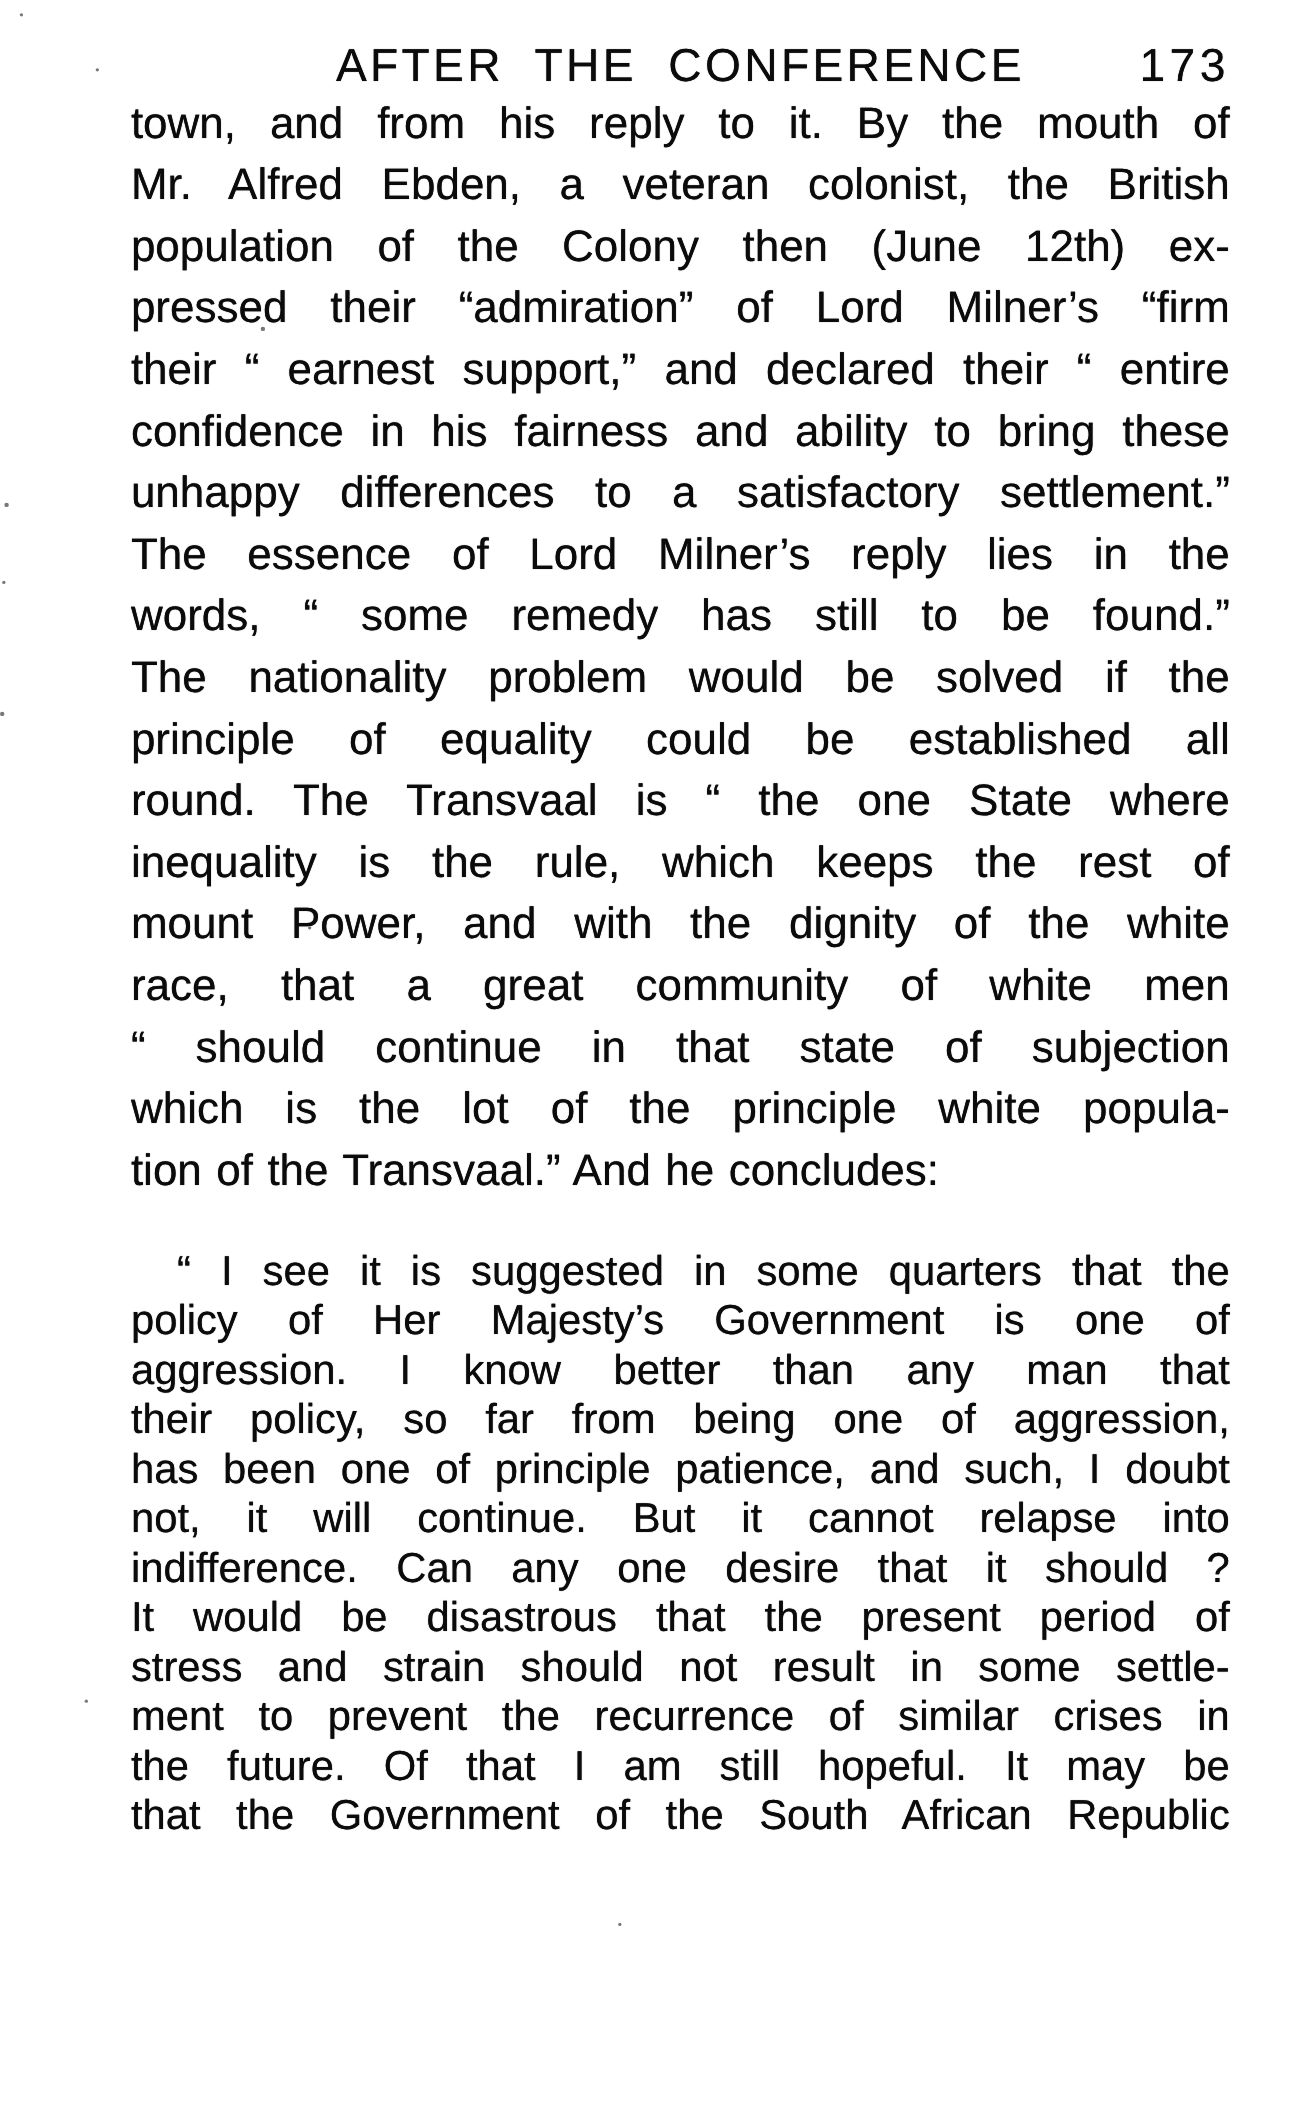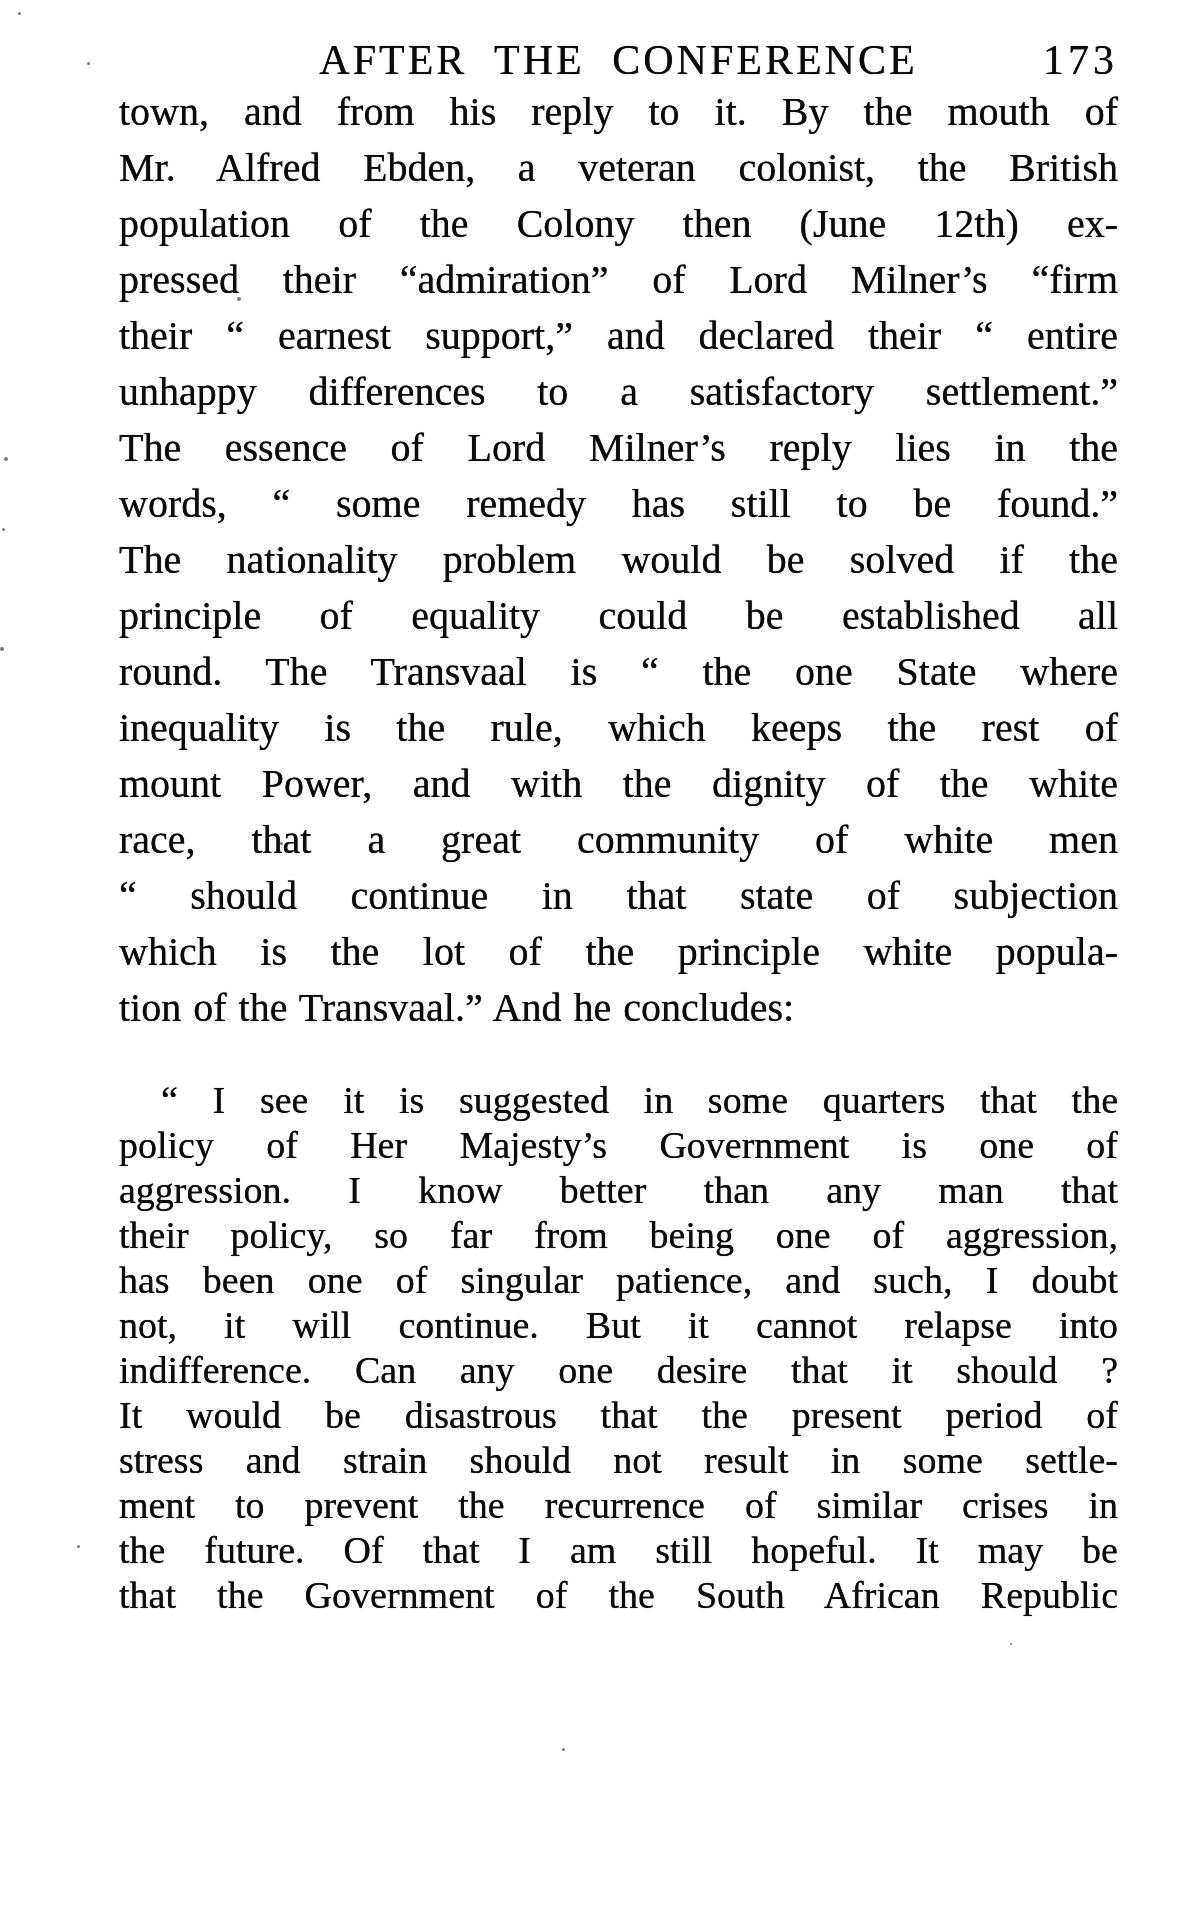--- a/index.html
+++ b/index.html
@@ -6,21 +6,21 @@
     margin: 0;
     padding: 0;
     background: #ffffff;
   }
   .page {
     position: relative;
     width: 1186px;
     height: 1786px;
     background: var(--paper, #ffffff);
     color: var(--ink, #0b0b0b);
-    font-family: Liberation Serif, serif;
+    font-family: Liberation Sans, sans-serif;
     overflow: hidden;
     text-shadow: 0 0 0.7px currentColor; 
   }
   .text-col {
     position: absolute;
     left: 119px;
     top: 0;
     width: 999px;
   }
   .running-head {
@@ -83,40 +83,41 @@
       <span class="head-title">AFTER THE CONFERENCE</span>
       <span class="page-num">173</span>
     </header>
 
     <div class="para body-para">
         <div class="line">town, and from his reply to it.  By the mouth of</div>
         <div class="line">Mr. Alfred Ebden, a veteran colonist, the British</div>
         <div class="line">population of the Colony then (June 12th) ex-</div>
         <div class="line">pressed their “admiration” of Lord Milner’s “firm</div>
         <div class="line">their “ earnest support,” and declared their “ entire</div>
+        <div class="line">confidence in his fairness and ability to bring these</div>
         <div class="line">unhappy differences to a satisfactory settlement.”</div>
         <div class="line">The essence of Lord Milner’s reply lies in the</div>
         <div class="line">words, “ some remedy has still to be found.”</div>
         <div class="line">The nationality problem would be solved if the</div>
         <div class="line">principle of equality could be established all</div>
         <div class="line">round.  The Transvaal is “ the one State where</div>
         <div class="line">inequality is the rule, which keeps the rest of</div>
         <div class="line">mount Power, and with the dignity of the white</div>
         <div class="line">race, that a great community of white men</div>
         <div class="line">“ should continue in that state of subjection</div>
         <div class="line">which is the lot of the principle white popula-</div>
         <div class="line">tion of the Transvaal.”  And he concludes:</div>
       </div>
 
     <div class="para quote-para">
         <div class="line">“ I see it is suggested in some quarters that the</div>
         <div class="line">policy of Her Majesty’s Government is one of</div>
         <div class="line">aggression.  I know better than any man that</div>
         <div class="line">their policy, so far from being one of aggression,</div>
-        <div class="line">has been one of singular patience, and such, I doubt</div>
+        <div class="line">has been one of principle patience, and such, I doubt</div>
         <div class="line">not, it will continue.  But it cannot relapse into</div>
         <div class="line">indifference.  Can any one desire that it should ?</div>
         <div class="line">It would be disastrous that the present period of</div>
         <div class="line">stress and strain should not result in some settle-</div>
         <div class="line">ment to prevent the recurrence of similar crises in</div>
         <div class="line">the future.  Of that I am still hopeful.  It may be</div>
         <div class="line">that the Government of the South African Republic</div>
       </div>
 
   </div>

